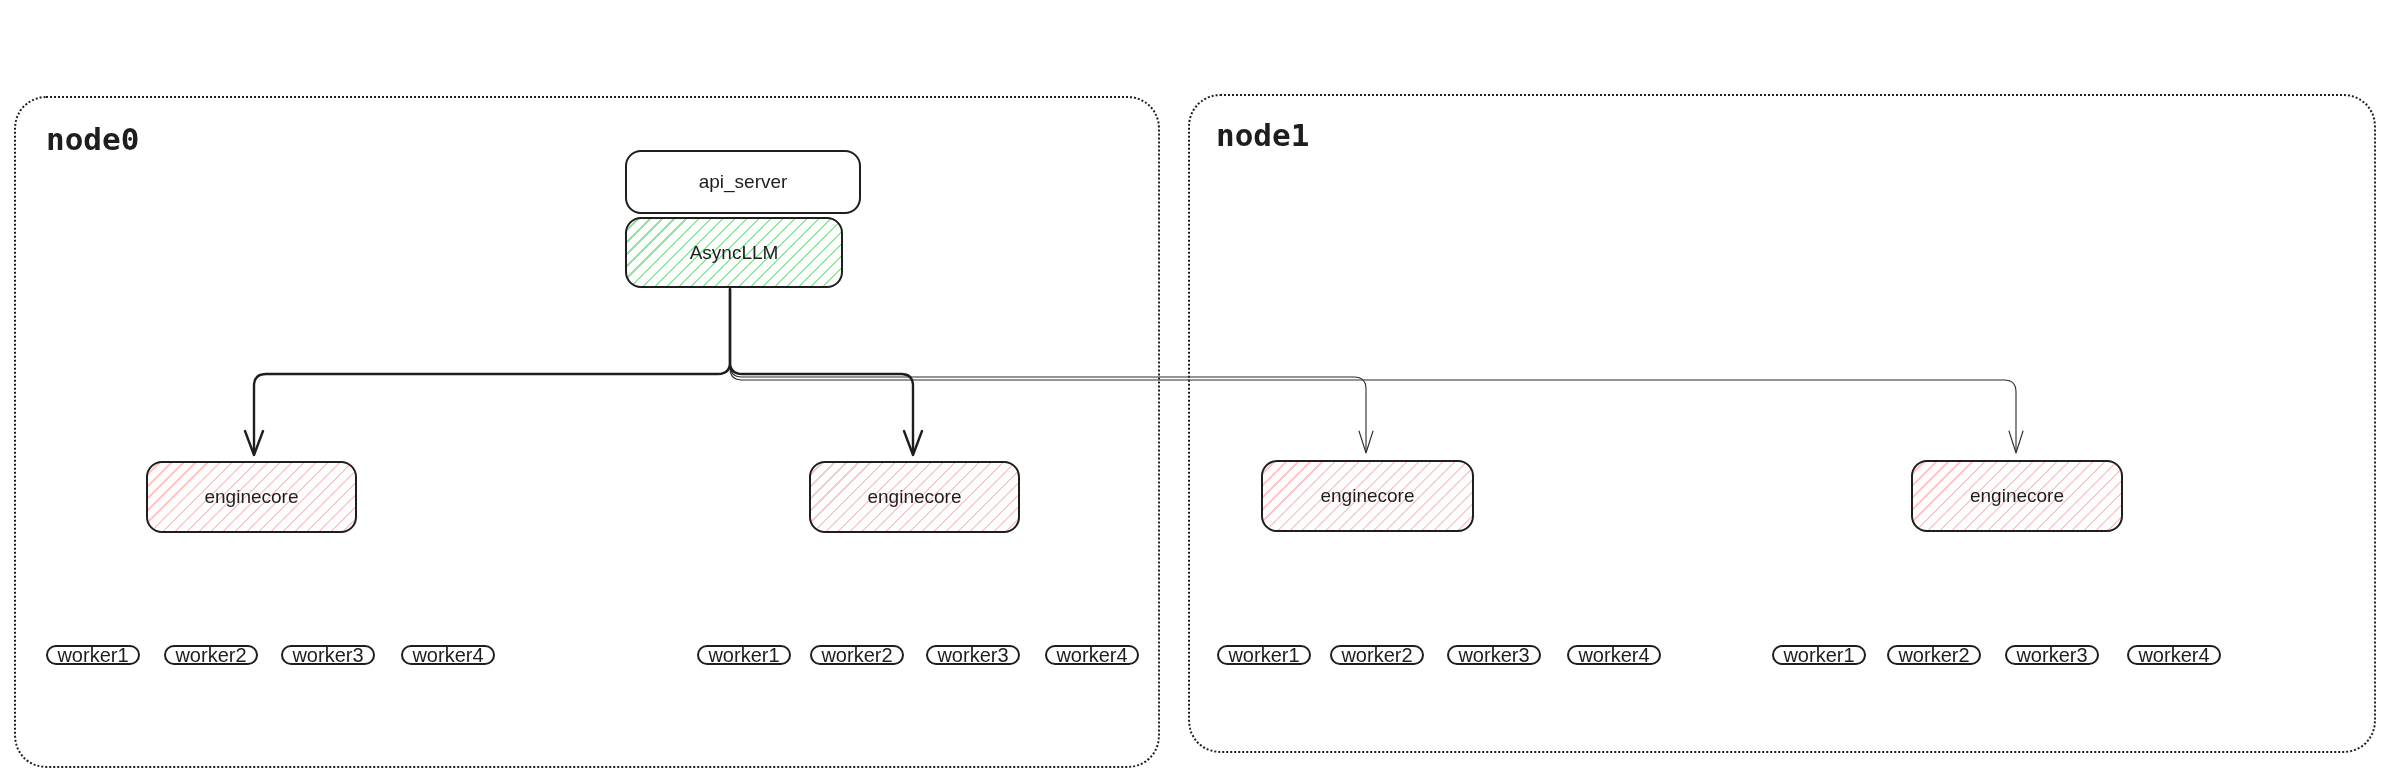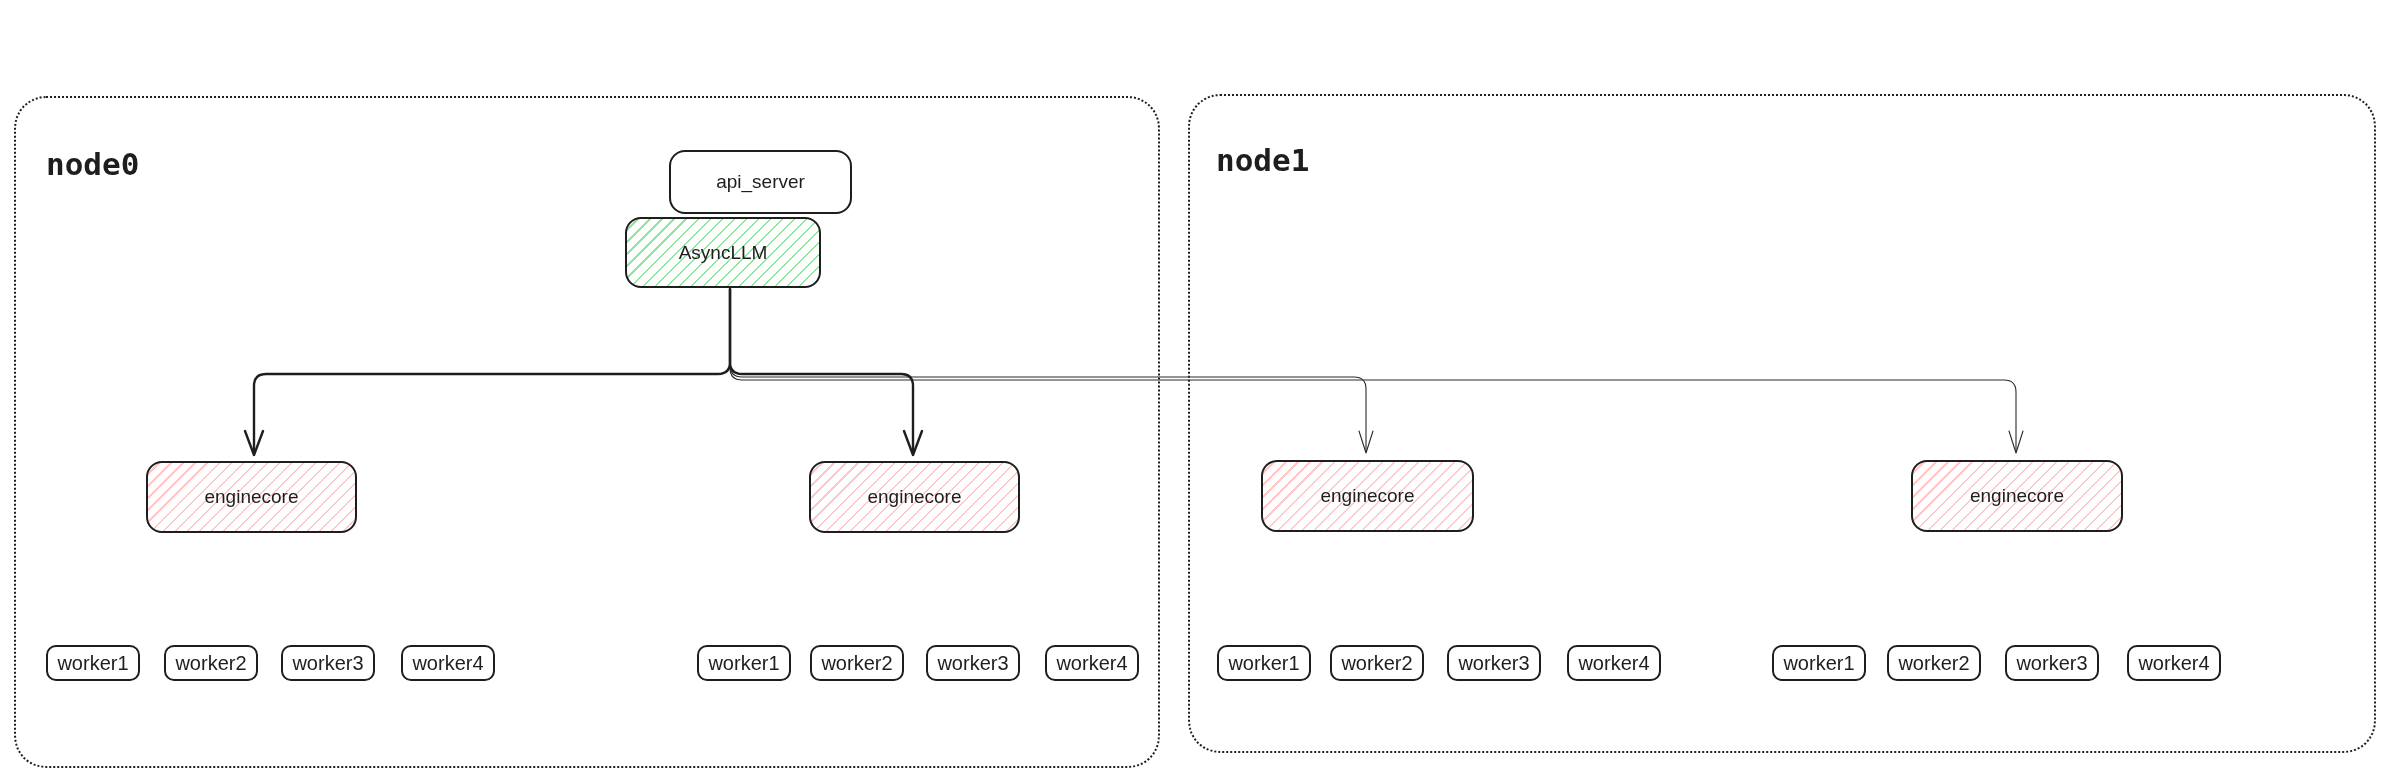--- a/index.html
+++ b/index.html
@@ -33,21 +33,20 @@
     background: transparent;
   }
   #node0-rect { left: 14px; top: 96px;  width: 1142px; height: 668px; }
   #node1-rect { left: 1188px; top: 94px; width: 1184px; height: 655px; }
   .node-label {
     position: absolute;
     font-family: "DejaVu Sans Mono", monospace;
     font-size: 31px;
     font-weight: bold;
     white-space: nowrap;
-    margin-top: 25px;
   }
   #node0-label { left: 46px;   top: 121px; }
   #node1-label { left: 1216px; top: 117px; text-align: center; }
 
   .box {
     position: absolute;
     display: flex;
     align-items: center;
     justify-content: center;
     border: 2px solid #1e1e1e;
@@ -59,33 +58,33 @@
   }
   .hatch-green {
     background-image: repeating-linear-gradient(
       135deg, transparent 0px, transparent 7px, #8ce99a 7px, #8ce99a 8.5px);
   }
   .hatch-red {
     background-image: repeating-linear-gradient(
       135deg, transparent 0px, transparent 7px, #ffc9c9 7px, #ffc9c9 8.5px);
   }
 
-  #api-server-box { left: 625px; top: 150px; width: 183px; height: 64px; margin-left: 44px; }
-  #asyncllm-box   { left: 625px; top: 217px; width: 196px; height: 71px; }
+  #api-server-box { left: 625px; top: 150px; width: 236px; height: 64px; }
+  #asyncllm-box   { left: 625px; top: 217px; width: 218px; height: 71px; }
 
   #engine-0-0 { left: 146px;  top: 461px; width: 211px; height: 72px; }
   #engine-0-1 { left: 809px;  top: 461px; width: 211px; height: 72px; }
   #engine-1-0 { left: 1261px; top: 460px; width: 213px; height: 72px; }
   #engine-1-1 { left: 1911px; top: 460px; width: 212px; height: 72px; }
 
   .worker {
     position: absolute;
     top: 645px;
     width: 94px;
-    height: 36px;
+    height: 20px;
     display: flex;
     align-items: center;
     justify-content: center;
     border: 2px solid #1e1e1e;
     border-radius: 10px;
     background: #ffffff;
     font-size: 20px;
     white-space: nowrap;
     box-sizing: border-box;
   }

